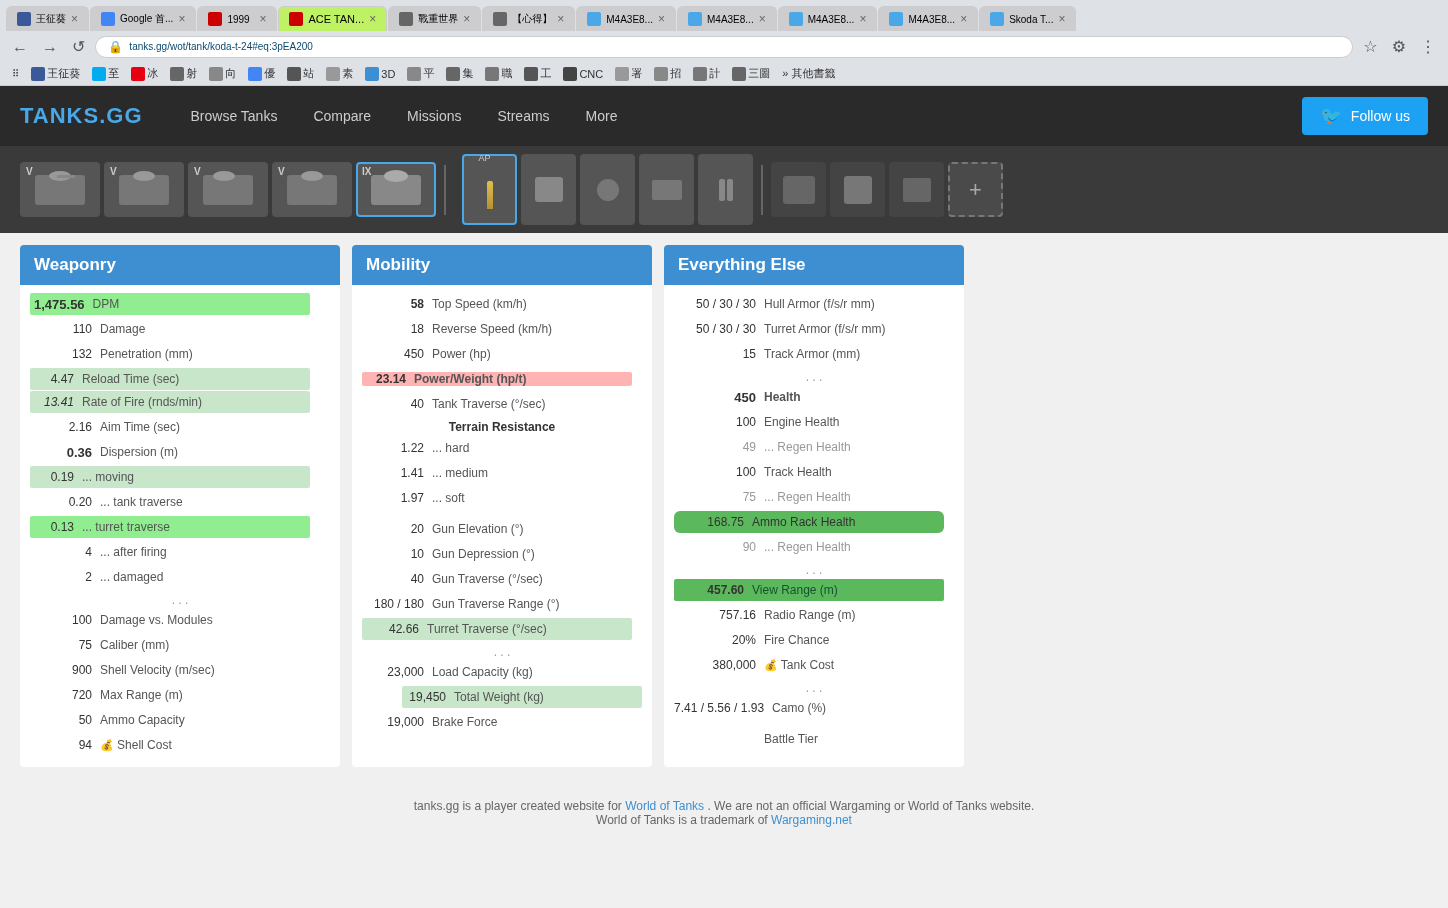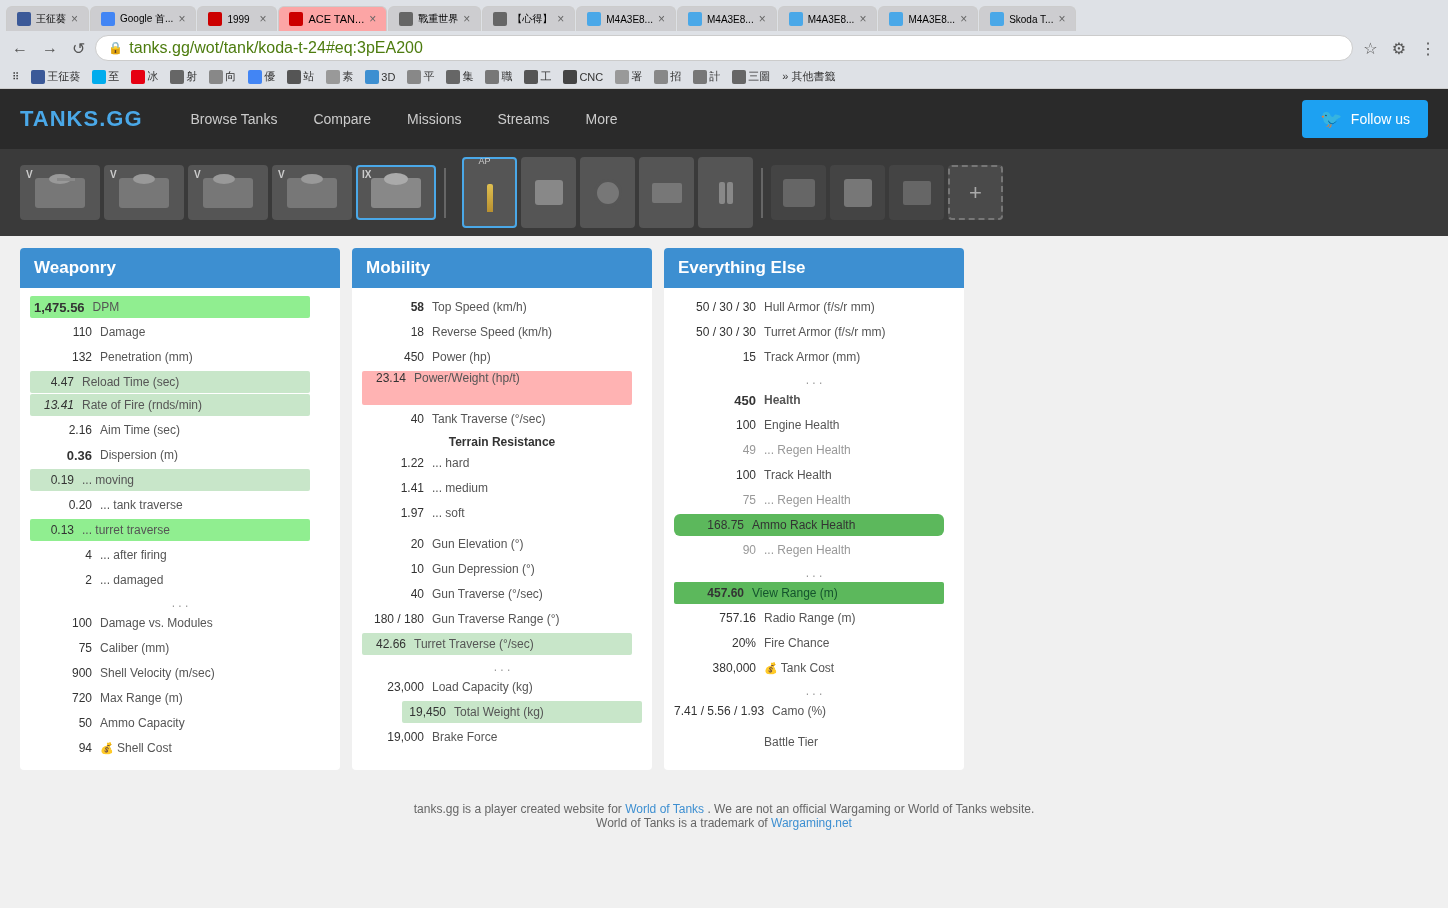--- a/index.html
+++ b/index.html
@@ -2,30 +2,30 @@
 <html><head>
   <meta charset="utf-8">
   <style>
     * { box-sizing: border-box; margin: 0; padding: 0; }
     body { font-family: Arial, sans-serif; font-size: 13px; background: #f0f0f0; }
 
     
     .browser-chrome { background: #dee1e6; border-bottom: 1px solid #ccc; }
     .tab-bar { display: flex; align-items: flex-end; padding: 6px 6px 0; gap: 1px; background: #dee1e6; font-size: 11px; }
     .tab { background: #fff; padding: 5px 10px; border-radius: 6px 6px 0 0; display: flex; align-items: center; gap: 5px; min-width: 80px; max-width: 140px; overflow: hidden; white-space: nowrap; text-overflow: ellipsis; border: 1px solid #ccc; border-bottom: none; font-size: 11px; }
-    .tab.active { background: #fca5a5; z-index: 1; }
+    .tab.active { background: #bef264; z-index: 1; }
     .tab.inactive { background: #cdcdd0; font-size: 10px; }
     .tab-favicon { width: 14px; height: 14px; border-radius: 2px; flex-shrink: 0; }
     .tab-close { margin-left: auto; cursor: pointer; color: #666; font-size: 12px; flex-shrink: 0; }
     .tab-label { overflow: hidden; text-overflow: ellipsis; white-space: nowrap; }
 
     .address-bar-row { display: flex; align-items: center; padding: 4px 8px; gap: 6px; background: #dee1e6; }
     .nav-btn { background: none; border: none; font-size: 16px; cursor: pointer; color: #555; padding: 2px 4px; }
     .address-bar { flex: 1; background: #fff; border: 1px solid #ccc; border-radius: 20px; padding: 3px 12px; font-size: 12px; display: flex; align-items: center; gap: 6px; }
-    .address-text { color: #4d7c0f; font-size: 16px; }
+    .address-text { color: #0c4a6e; font-size: 10px; }
     .bookmarks-bar { display: flex; align-items: center; padding: 3px 8px; gap: 4px; font-size: 11px; background: #dee1e6; overflow: hidden; }
     .bm-item { display: flex; align-items: center; gap: 2px; padding: 1px 4px; cursor: pointer; white-space: nowrap; color: #333; font-size: 11px; }
     .bm-icon { width: 14px; height: 14px; border-radius: 2px; display: inline-block; flex-shrink: 0; }
 
     
     .site-header { background: #2a2a2a; display: flex; align-items: center; padding: 12px 20px; height: 60px; }
     .site-logo { color: #fff; font-size: 22px; font-weight: bold; margin-right: 30px; letter-spacing: 1px; }
     .site-logo span { color: #4aa8e8; }
     .site-nav { display: flex; align-items: center; gap: 0; flex: 1; }
     .nav-item { color: #ccc; text-decoration: none; padding: 0 18px; height: 60px; display: flex; align-items: center; font-size: 14px; cursor: pointer; }
@@ -396,21 +396,21 @@
       <div class="inline-row">
         <span class="iv" style="min-width:70px;">18</span>
         <span class="il">Reverse Speed (km/h)</span>
       </div>
       <div class="inline-row">
         <span class="iv" style="min-width:70px;">450</span>
         <span class="il">Power (hp)</span>
       </div>
 
       <div class="stat-row" style="margin-bottom:3px;">
-        <div style="width:270px;background:#ffb3b3;border-radius:2px;display:flex;align-items:flex-start;height:34px;">
+        <div style="width:270px;background:#ffb3b3;border-radius:2px;display:flex;align-items:flex-start;height:14px;font-weight:bold;">
           <span style="font-size:12px;padding-left:4px;color:#333;min-width:52px;text-align:right;padding-right:8px;">23.14</span>
           <span style="font-size:12px;color:#555;">Power/Weight (hp/t)</span>
         </div>
       </div>
 
       <div class="inline-row">
         <span class="iv" style="min-width:70px;">40</span>
         <span class="il">Tank Traverse (°/sec)</span>
       </div>
 
@@ -442,21 +442,21 @@
       <div class="inline-row">
         <span class="iv" style="min-width:70px;">40</span>
         <span class="il">Gun Traverse (°/sec)</span>
       </div>
       <div class="inline-row">
         <span class="iv" style="min-width:70px;">180 / 180</span>
         <span class="il">Gun Traverse Range (°)</span>
       </div>
 
       <div class="stat-row" style="margin-bottom:3px;">
-        <div style="width:270px;background:#c8e6c9;border-radius:2px;display:flex;align-items:center;height:22px;">
+        <div style="width:270px;background:#c8e6c9;border-radius:2px;display:flex;align-items:center;height:22px;padding-left:13px;">
           <span style="font-size:12px;padding-left:4px;color:#333;min-width:52px;text-align:right;padding-right:8px;">42.66</span>
           <span style="font-size:12px;color:#555;">Turret Traverse (°/sec)</span>
         </div>
       </div>
 
       <div class="dots">. . .</div>
 
       <div class="inline-row">
         <span class="iv" style="min-width:70px;">23,000</span>
         <span class="il">Load Capacity (kg)</span>

